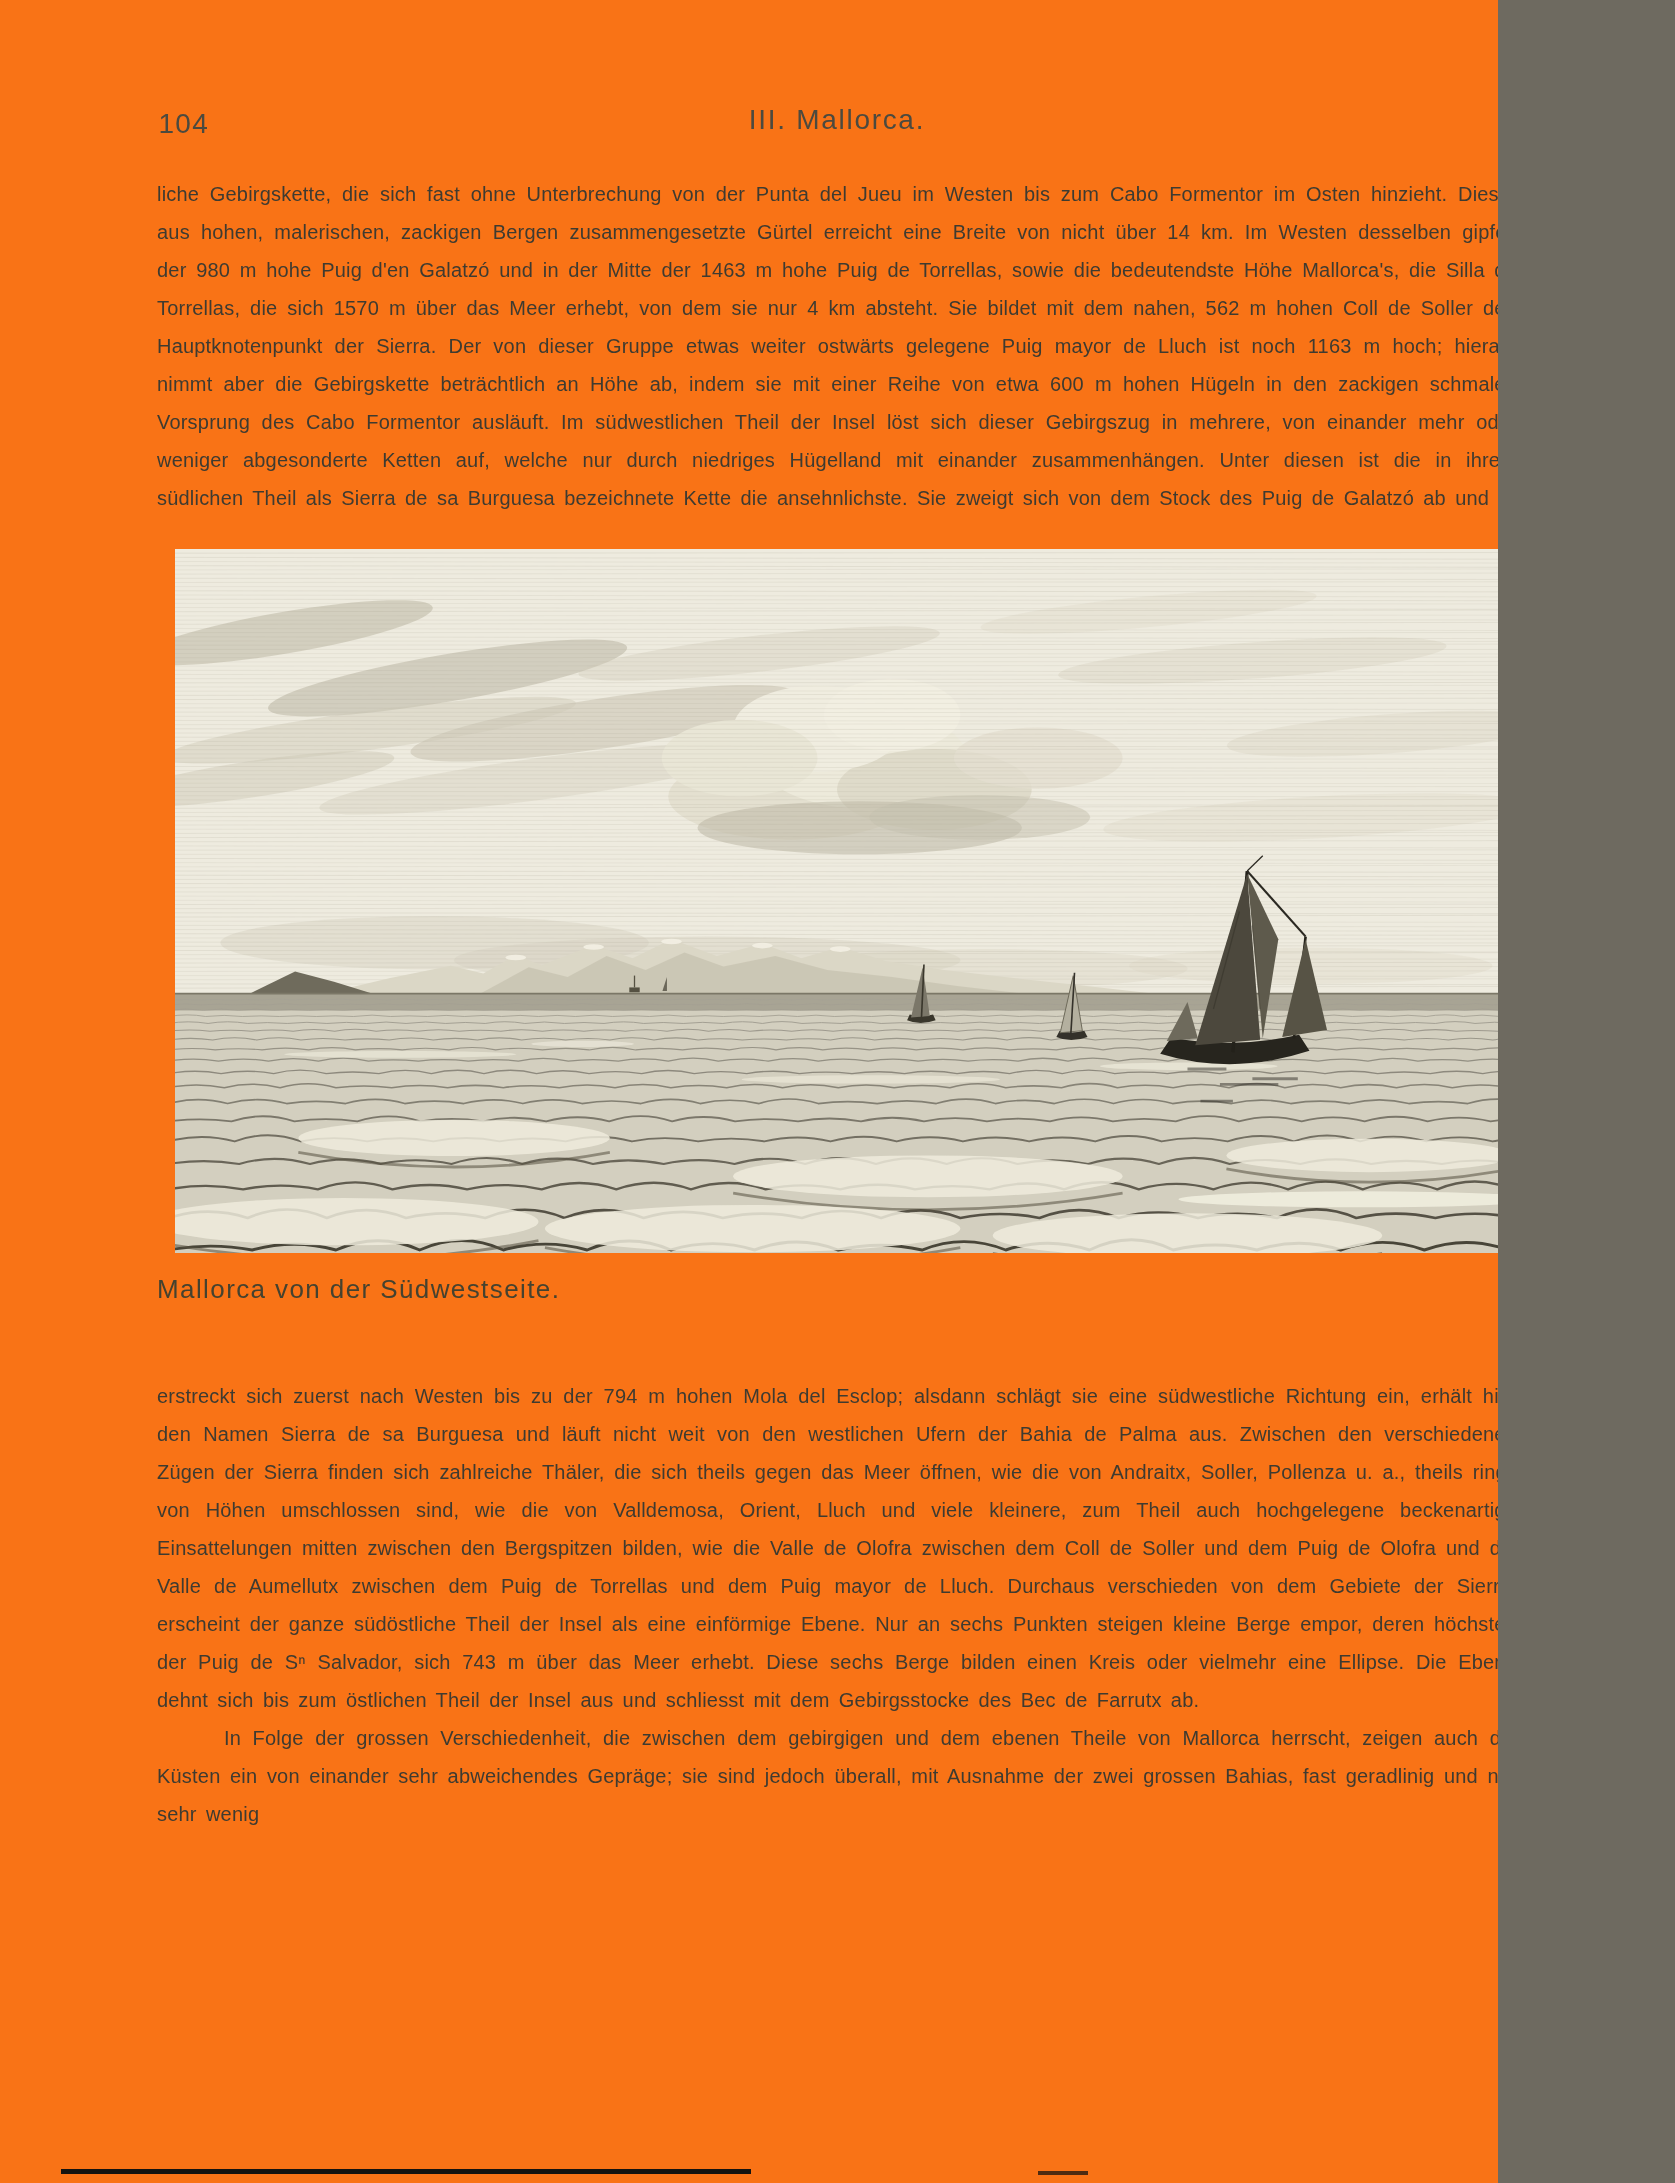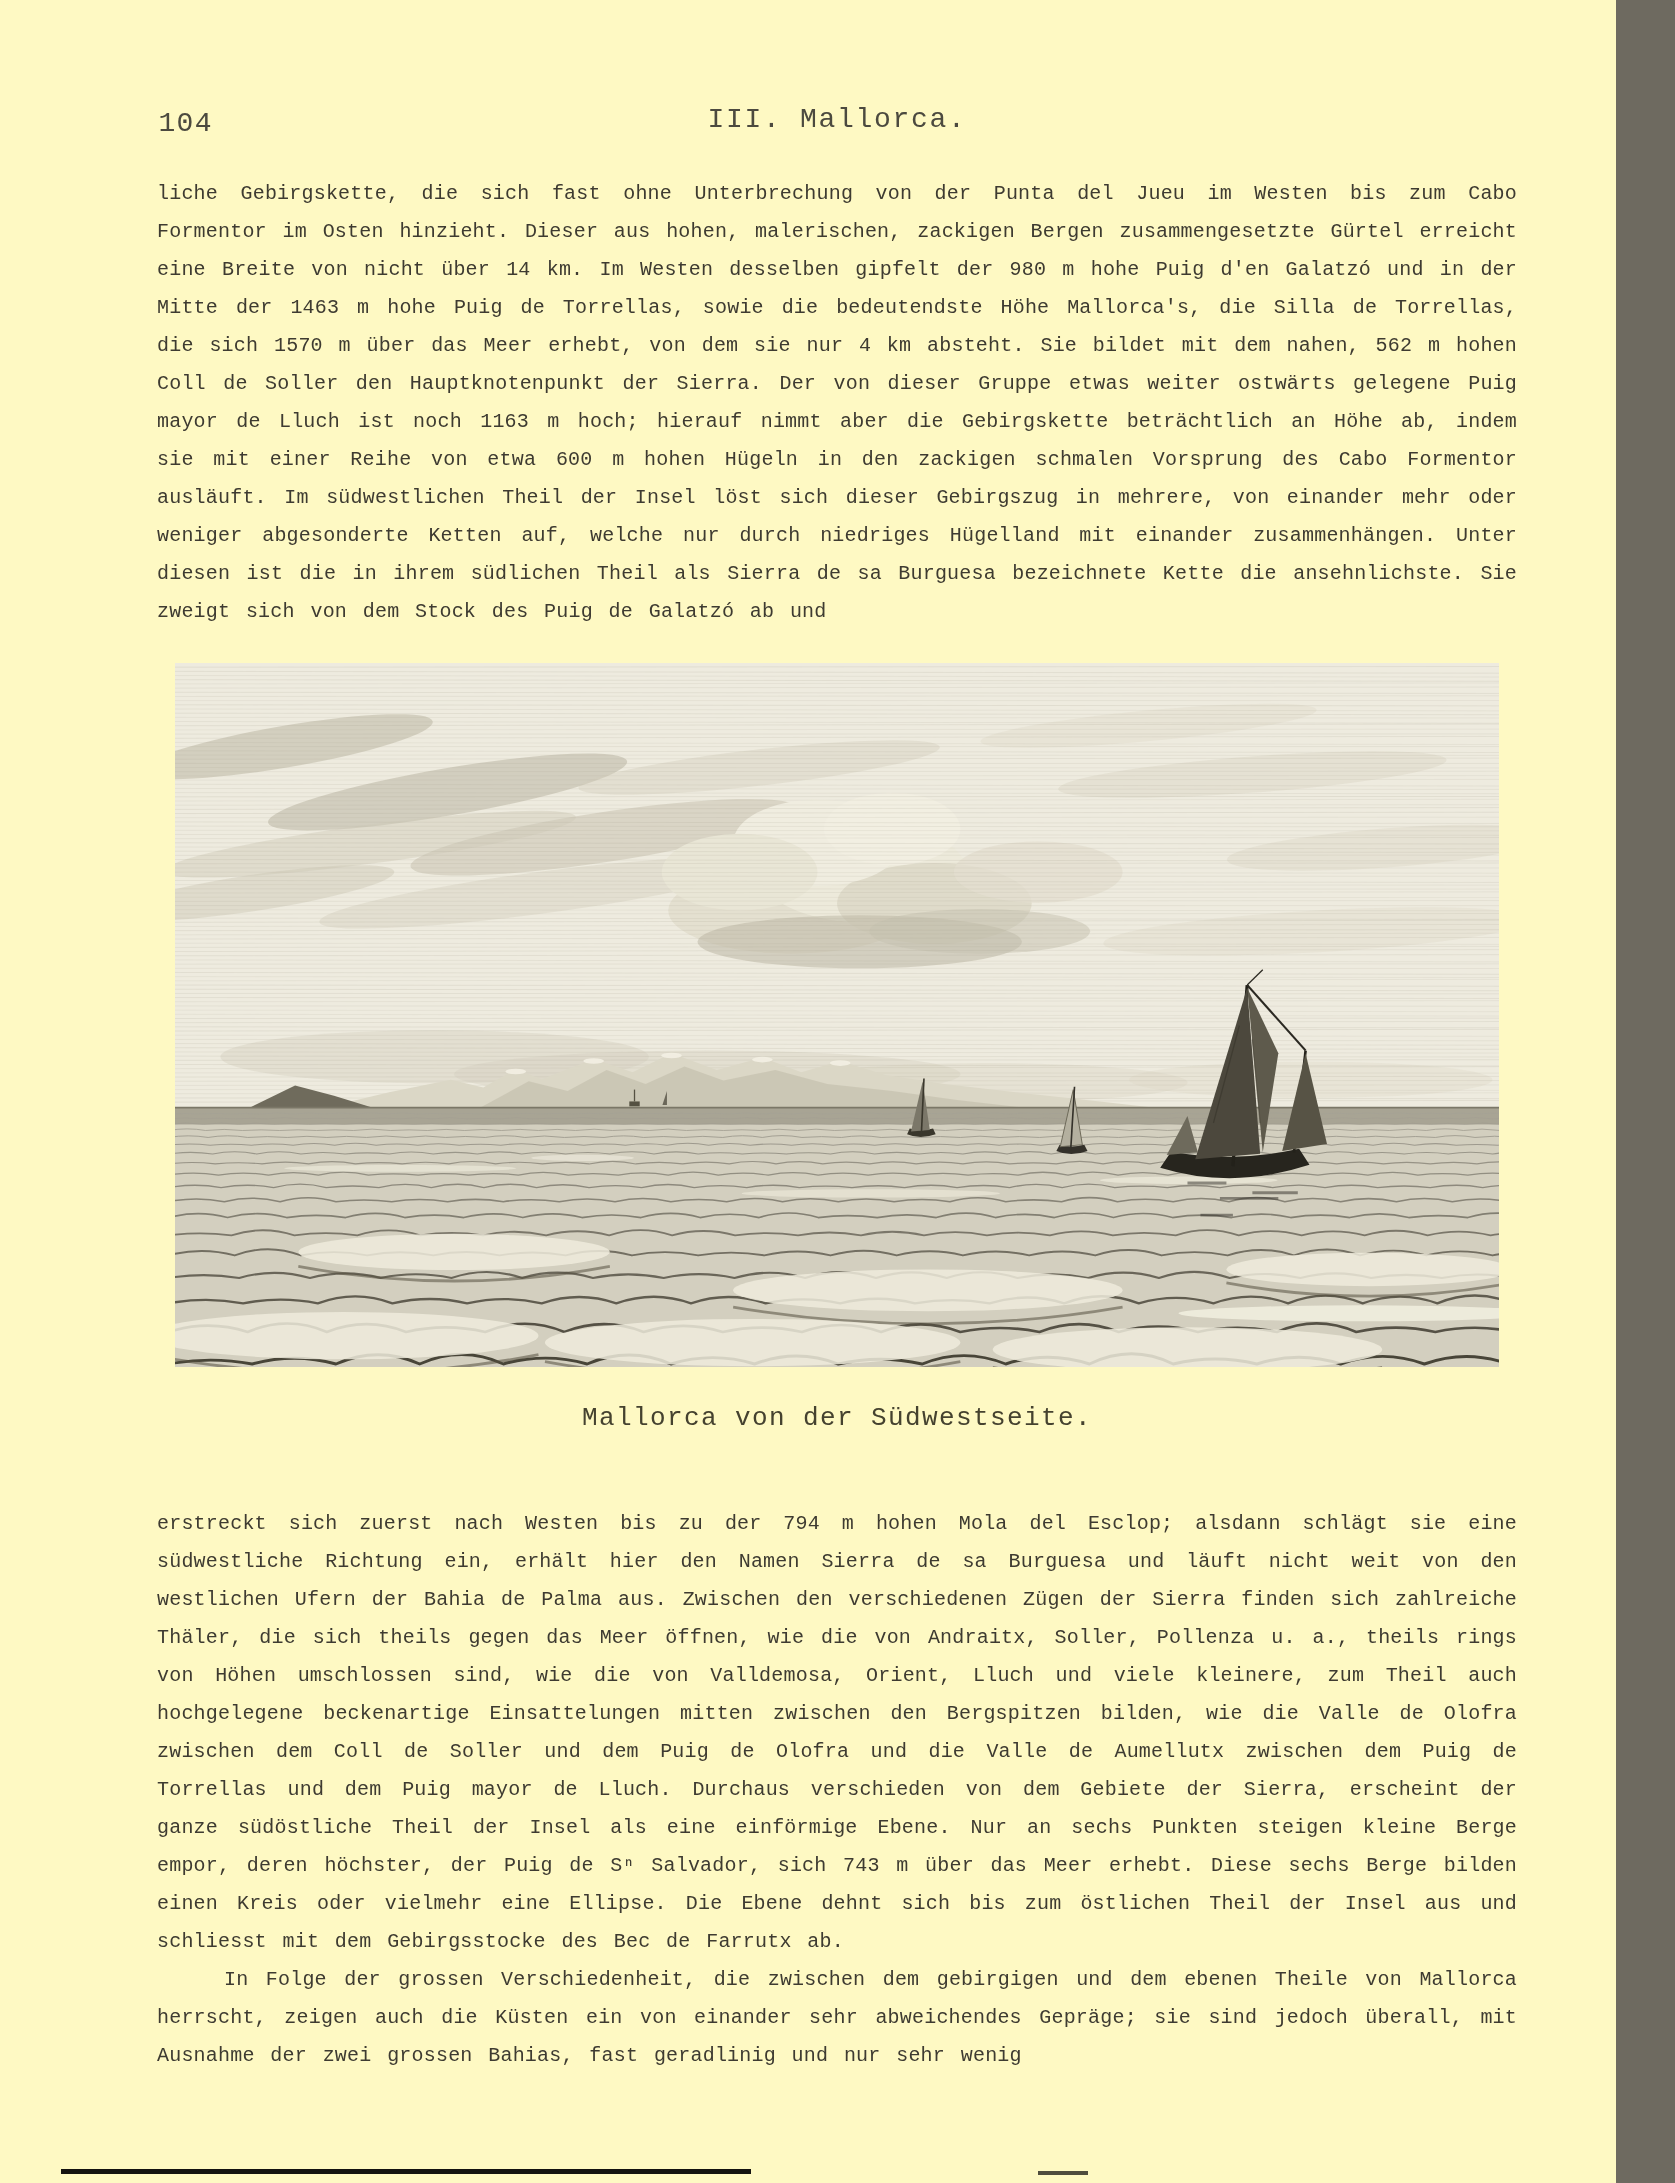--- a/index.html
+++ b/index.html
@@ -1,19 +1,19 @@
 <!DOCTYPE html>
 <html style="font-size:11px"><head>
 <meta charset="utf-8">
 <style>
   html,body{margin:0;padding:0;background:#6e6a60;}
   .page{
-    width:1616px;height:2183px;position:relative;overflow:hidden;
-    background:#fef9c3;
-    font-family:Liberation Mono, monospace;
+    width:1498px;height:2183px;position:relative;overflow:hidden;
+    background:#f97316;
+    font-family:Liberation Sans, sans-serif;
     color:#3e3b31;
   }
   .inner{position:absolute;left:157px;top:78px;width:1360px;}
   .page-head{position:relative;height:50px;}
   .folio{
     position:absolute;left:1.4px;top:4.2px;
     font-size:28px;letter-spacing:1.4px;color:#4c4a3f;
   }
   .running-head{
     display:block;text-align:center;
@@ -25,22 +25,22 @@
     color:#3e3b31;
   }
   .p1{margin-top:21px;}
   figure{margin:32px 0 0 0;padding:0;}
   .engraving{
     width:1324px;height:704px;margin:0 auto;
     background:#eeebdf;
   }
   .engraving svg{display:block;}
   figcaption{
-    text-align:center;font-size:26px;letter-spacing:1.4px;
-    margin-top:36px;color:#45422f;
+    text-align:left;font-size:26px;letter-spacing:1.4px;
+    margin-top:21px;color:#45422f;
   }
   .p2{margin-top:72px;}
   .p3{text-indent:67px;}
   .scan-line{position:absolute;background:#141310;}
   .scan-line.a{left:61px;top:2169px;width:690px;height:4.9px;}
   .scan-line.b{left:1038px;top:2171px;width:50px;height:3.5px;opacity:.75;}
 </style>
 </head>
 <body>
 

